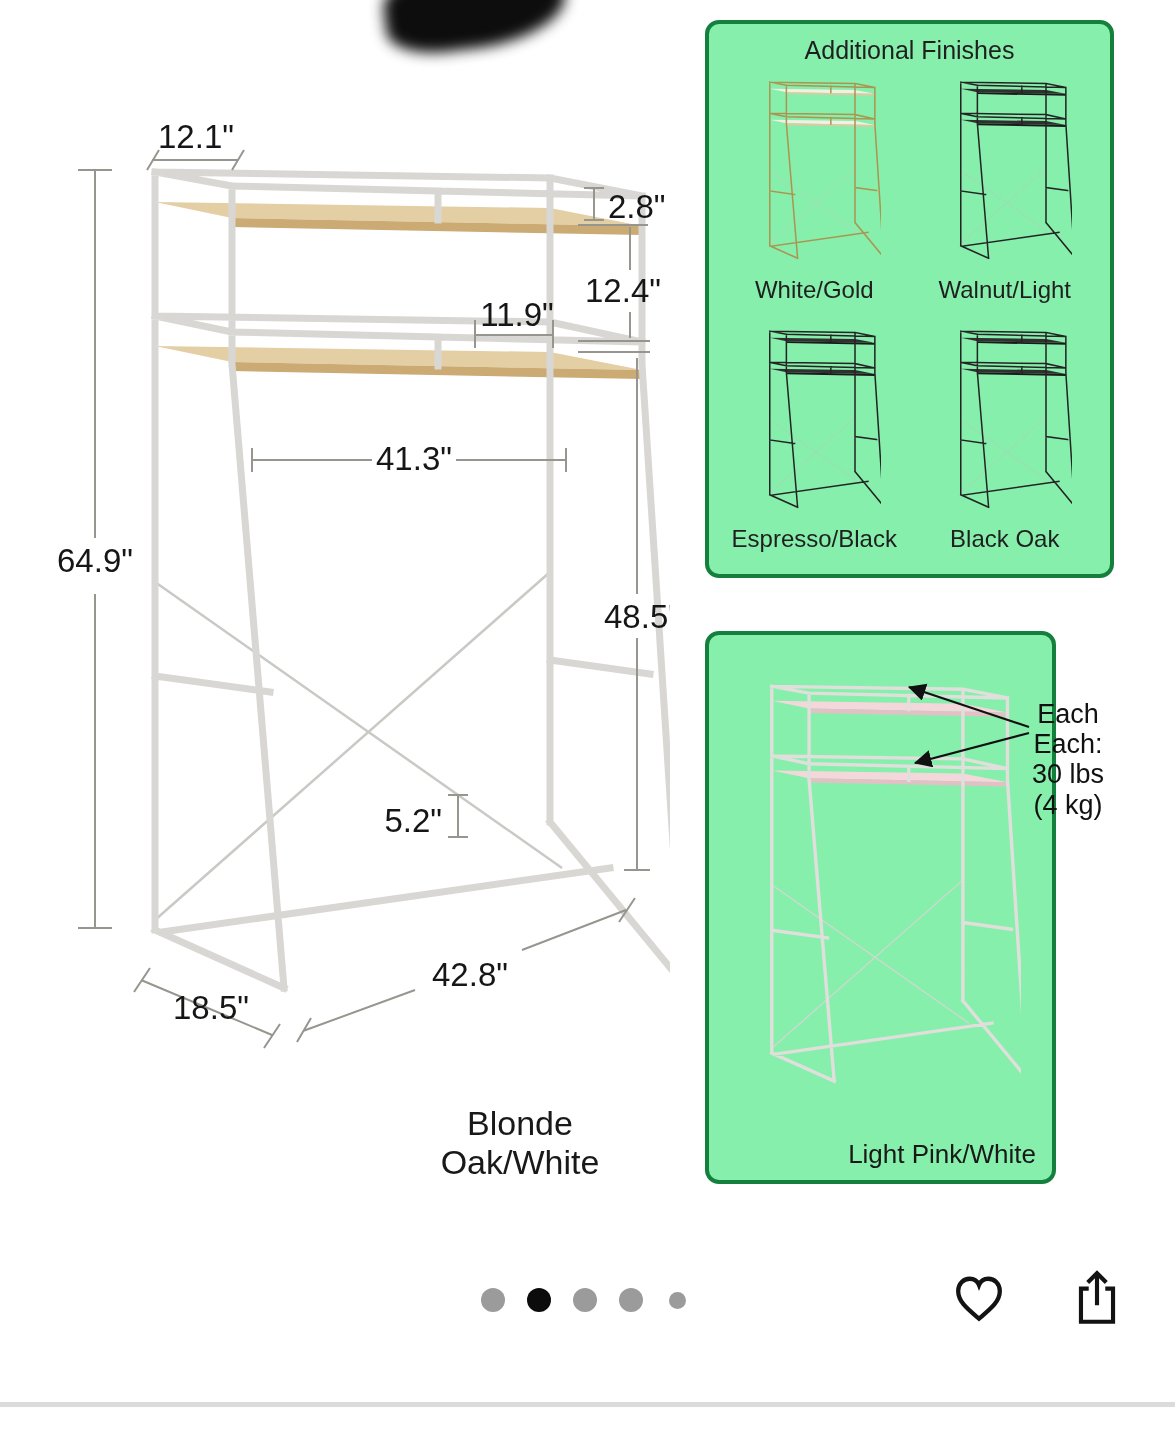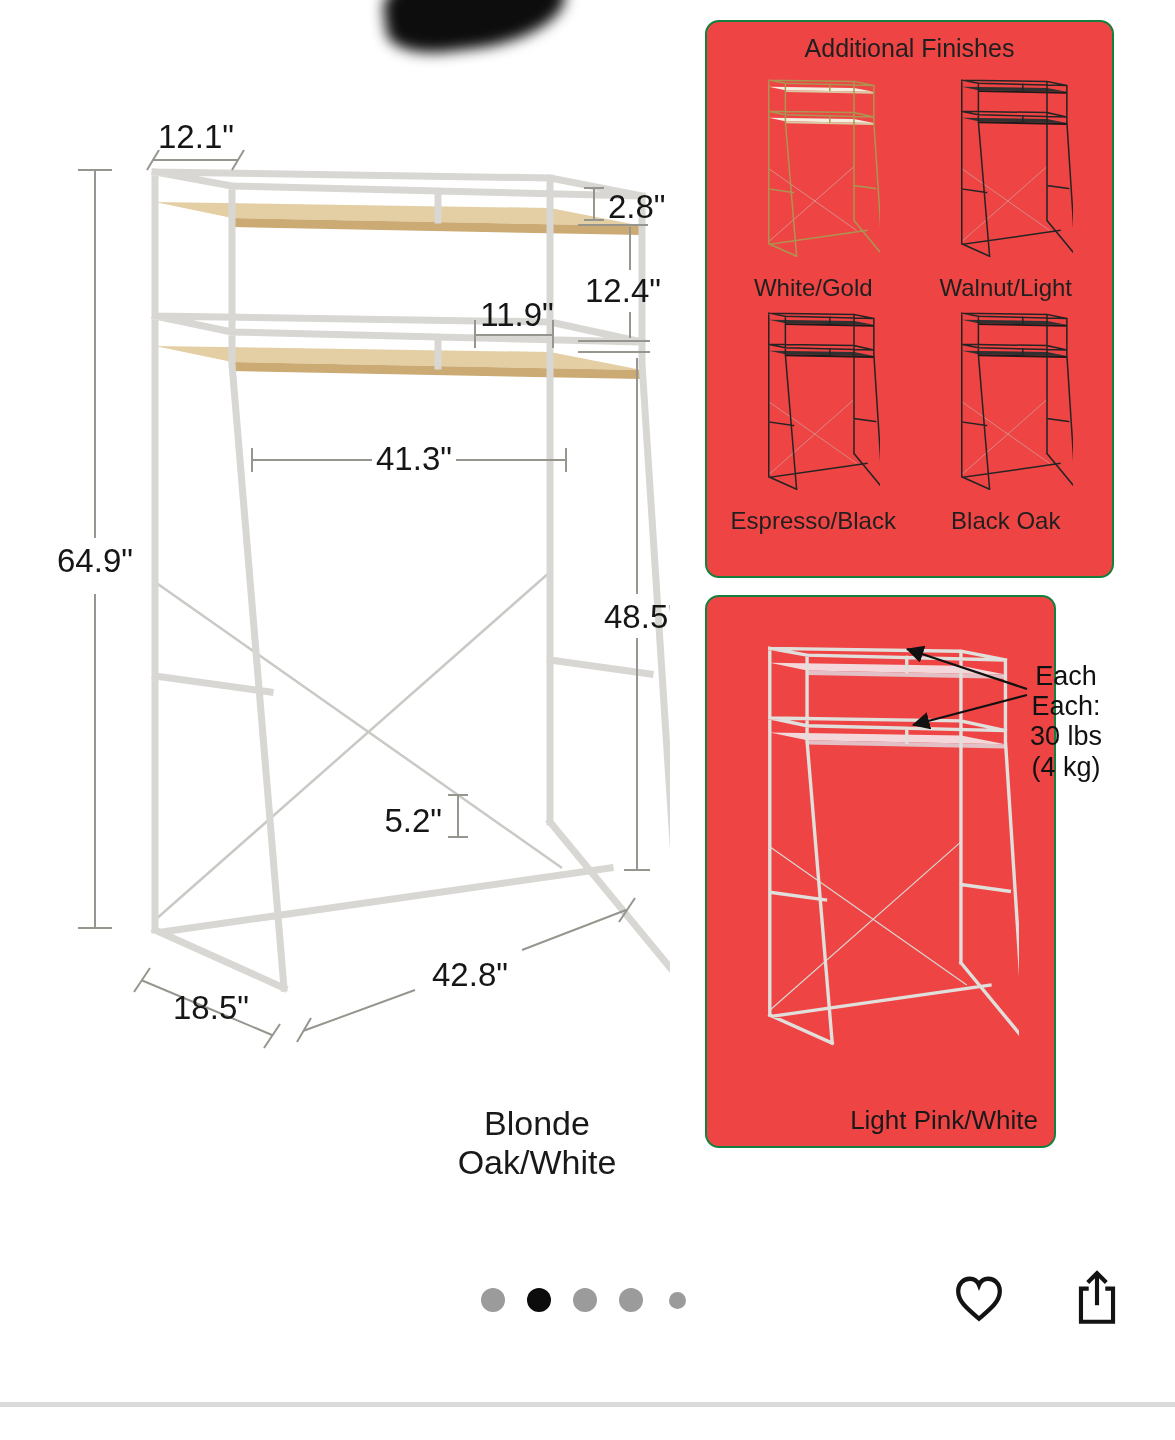--- a/index.html
+++ b/index.html
@@ -15,42 +15,42 @@
   }
   
   .main-svg{position:absolute;left:50px;top:120px;}
   .rack .frame{stroke:var(--frame,#d8d7d3);stroke-width:7;fill:none;stroke-linecap:square;}
   .rack .xbrace{stroke:var(--brace,#c9c9c5);stroke-width:2.5;fill:none;}
   .rack .board-top{fill:var(--board,#e4cfa5);}
   .rack .board-face{fill:var(--board-face,#cbaa73);}
   .dims path{stroke:#96968f;stroke-width:2;fill:none;}
   .dims text{fill:#161616;font-size:33px;font-family:"Liberation Sans",sans-serif;}
   .main-caption{
-    position:absolute;left:410px;top:1104px;width:254px;text-align:center;
+    position:absolute;left:393px;top:1104px;width:254px;text-align:center;
     font-size:34px;color:#191919;
   }
   
   .panel{
-    position:absolute;background:#ef4444;border:2px solid #15803d;border-radius:14px;
+    position:absolute;background:#86efac;border:4px solid #15803d;border-radius:14px;
     box-sizing:border-box;
   }
   .panel-finishes{left:705px;top:20px;width:409px;height:558px;}
   .panel-finishes h3{
     margin:12px 0 0 0;text-align:center;font-size:25px;font-weight:400;color:#1f1f1f;
   }
   .fin-grid{
-    display:grid;grid-template-columns:1fr 1fr;row-gap:0;
+    display:grid;grid-template-columns:1fr 1fr;row-gap:16px;
     padding:6px 10px 0 10px;text-align:center;
   }
   .fin-grid figure{margin:0;}
   .fin-grid svg{display:block;margin:0 auto;}
   .fin-grid figcaption{font-size:24px;color:#1f1f1f;margin-top:0px;}
   .thumb-gold{--frame:#ab9551;--board:#f4efe0;--board-face:#d9cba4;--brace:#c9c9c4;}
   .thumb-dark{--frame:#242424;--board:#303030;--board-face:#1a1a1a;--brace:#c2c2c0;}
-  .panel-capacity{left:705px;top:595px;width:351px;height:553px;}
+  .panel-capacity{left:705px;top:631px;width:351px;height:553px;}
   .pink-rack{position:absolute;left:12px;top:26px;--frame:#e0dfdb;--board:#f3d7da;--board-face:#e3c0c6;--brace:#d6d6d2;}
   .cap-arrows{position:absolute;left:0;top:0;pointer-events:none;}
   .cap-note{
     position:absolute;left:300px;top:64px;width:118px;text-align:center;
     font-size:27px;line-height:1.12;color:#111;
   }
   .cap-caption{
     position:absolute;right:16px;bottom:10px;font-size:26px;color:#191919;margin-left:16px;
   }
   

